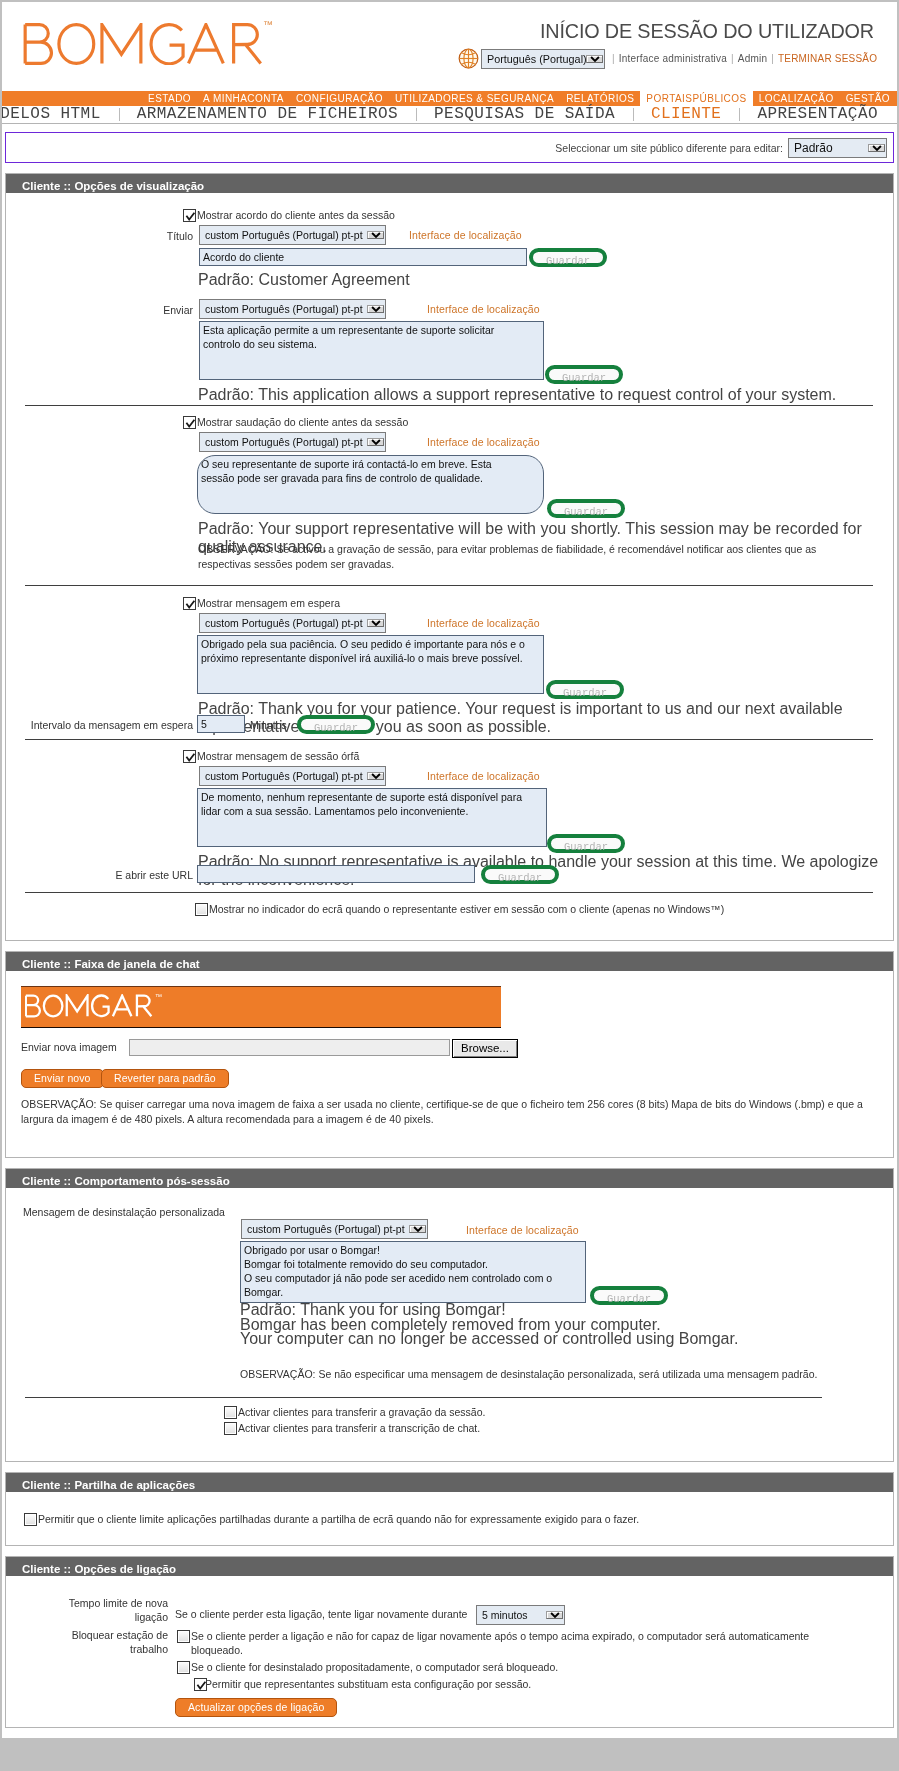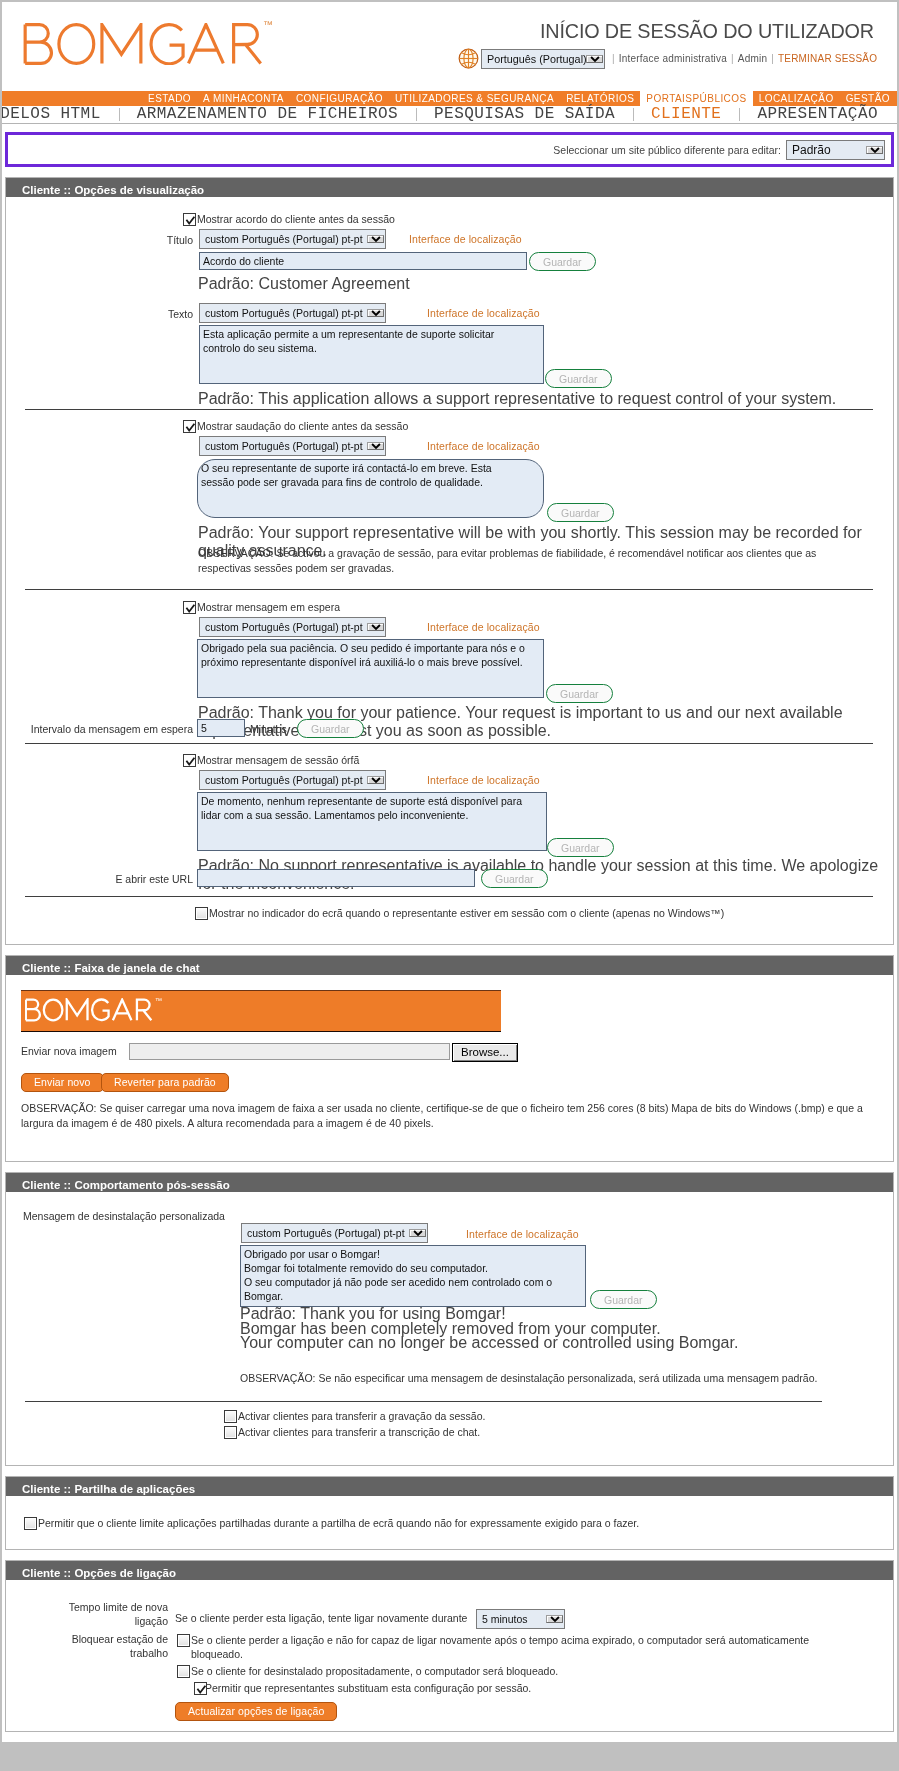--- a/index.html
+++ b/index.html
@@ -31,21 +31,21 @@
   .nav2{height:17px;background:#fff;position:relative;}
   .nav2 .items{position:absolute;right:1px;top:0;display:flex;height:17px;}
   .nav2 .it{color:#444;font-size:16px;line-height:17px;padding:0 18px;letter-spacing:0.45px;
             white-space:nowrap;position:relative;font-family:Liberation Mono, monospace;}
   .nav2 .it::before{content:"";position:absolute;left:0;top:2px;bottom:2px;width:1px;background:#bbb;}
   .nav2 .it.active{color:#E2711D;}
   .nav-rule{height:1px;background:#b4b4b4;}
 
   
   .panel{border:1px solid #b4b4b4;background:#fff;margin:0 3px 10px 3px;}
-  .sitebar{border:3px solid #6d28d9;background:#fff;margin:8px 3px 10px 3px;height:29px;
+  .sitebar{border:1px solid #6d28d9;background:#fff;margin:8px 3px 10px 3px;height:29px;
            display:flex;align-items:center;justify-content:flex-end;padding-right:6px;}
   .sitebar .sblbl{font-size:10.5px;color:#444;margin-right:5px;letter-spacing:0px;}
   .panel-hd{background:#636363;color:#fff;font-weight:bold;font-size:11.5px;height:19px;
             line-height:24px;padding:0 0 0 16px;letter-spacing:0px;box-sizing:border-box;}
   .panel-bd{padding:0;}
 
   
   .sel{display:inline-flex;align-items:center;height:20px;border:1px solid #7b7b7b;
        background:#E4EBF3;box-sizing:border-box;vertical-align:middle;font-size:10.5px;letter-spacing:0;}
   .sel .txt{padding:0 4px 0 5px;line-height:18px;color:#111;white-space:nowrap;flex:1;overflow:hidden;
@@ -54,22 +54,22 @@
             border-right-color:#6e6e6e;border-bottom-color:#6e6e6e;
             display:flex;align-items:center;justify-content:center;flex:none;box-sizing:border-box;
             box-shadow:inset 1px 1px 0 #fdfdfd;}
   .sel .btn svg{display:block;}
 
   
   .hr{border:0;margin:0;height:1px;background:#3f3f3f;}
   .fld{font-family:"Liberation Sans",sans-serif;font-size:10.5px;
        background:#E3EBF5;border:1px solid #53647a;color:#111;box-sizing:border-box;
        padding:1px 3px;line-height:14px;overflow:hidden;white-space:pre;}
-  .btn-dis{font-family:Liberation Sans, sans-serif;font-size:10.5px;color:#b4b4b4;
-           background:#fafafa;border:1px solid #15803d;border-radius:10px;padding:0 13px;
+  .btn-dis{font-family:Liberation Mono, monospace;font-size:10.5px;color:#b4b4b4;
+           background:#fafafa;border:4px solid #15803d;border-radius:10px;padding:0 13px;
            display:inline-block;line-height:18px;height:19px;box-sizing:border-box;}
   .loc-link{color:#CE7428;font-size:10.5px;text-decoration:none;letter-spacing:0.1px;}
   .lbl{font-size:10.5px;color:#333;letter-spacing:0px;}
   .lbl-r{font-size:10.5px;color:#333;text-align:right;letter-spacing:0px;}
   .dflt{font-size:16px;color:#444;letter-spacing:0px;}
   .note{font-size:10.5px;color:#333;letter-spacing:0px;line-height:14.5px;}
   
   .cb{display:inline-block;width:13px;height:13px;border:1px solid #3a3a3a;background:#fff;
       box-sizing:border-box;vertical-align:-3px;position:relative;flex:none;margin-right:1px;}
   .cb::after{content:"";position:absolute;left:1px;top:1px;right:1px;bottom:1px;
@@ -184,21 +184,21 @@
             <svg width="10" height="6" viewBox="0 0 10 6">
               <path d="M1.1 1.0 L5 4.9 L8.9 1.0" fill="none" stroke="#000" stroke-width="1.9" stroke-linecap="butt" stroke-linejoin="miter"></path>
             </svg>
           </span>
         </div>
       <a class="abs loc-link" style="left:403px;top:36px;">Interface de localização</a>
       <div class="abs fld" style="left:193px;top:55px;width:328px;height:18px;"><span>Acordo do cliente</span></div>
       <div class="abs btn-dis" style="left:523px;top:55px;">Guardar</div>
       <div class="abs dflt" style="left:192px;top:78px;">Padrão: Customer Agreement</div>
 
-      <div class="abs lbl-r" style="left:114px;top:111px;width:73px;">Texto</div>
+      <div class="abs lbl-r" style="left:114px;top:111px;width:73px;">Enviar</div>
       <div class="abs sel" style="left:193px;top:106px;width:187px;">
           <span class="txt">custom Português (Portugal) pt-pt</span>
           <span class="btn">
             <svg width="10" height="6" viewBox="0 0 10 6">
               <path d="M1.1 1.0 L5 4.9 L8.9 1.0" fill="none" stroke="#000" stroke-width="1.9" stroke-linecap="butt" stroke-linejoin="miter"></path>
             </svg>
           </span>
         </div>
       <a class="abs loc-link" style="left:421px;top:110px;">Interface de localização</a>
       <div class="abs fld" style="left:193px;top:128px;width:345px;height:59px;white-space:pre-wrap;"><span>Esta aplicação permite a um representante de suporte solicitar

